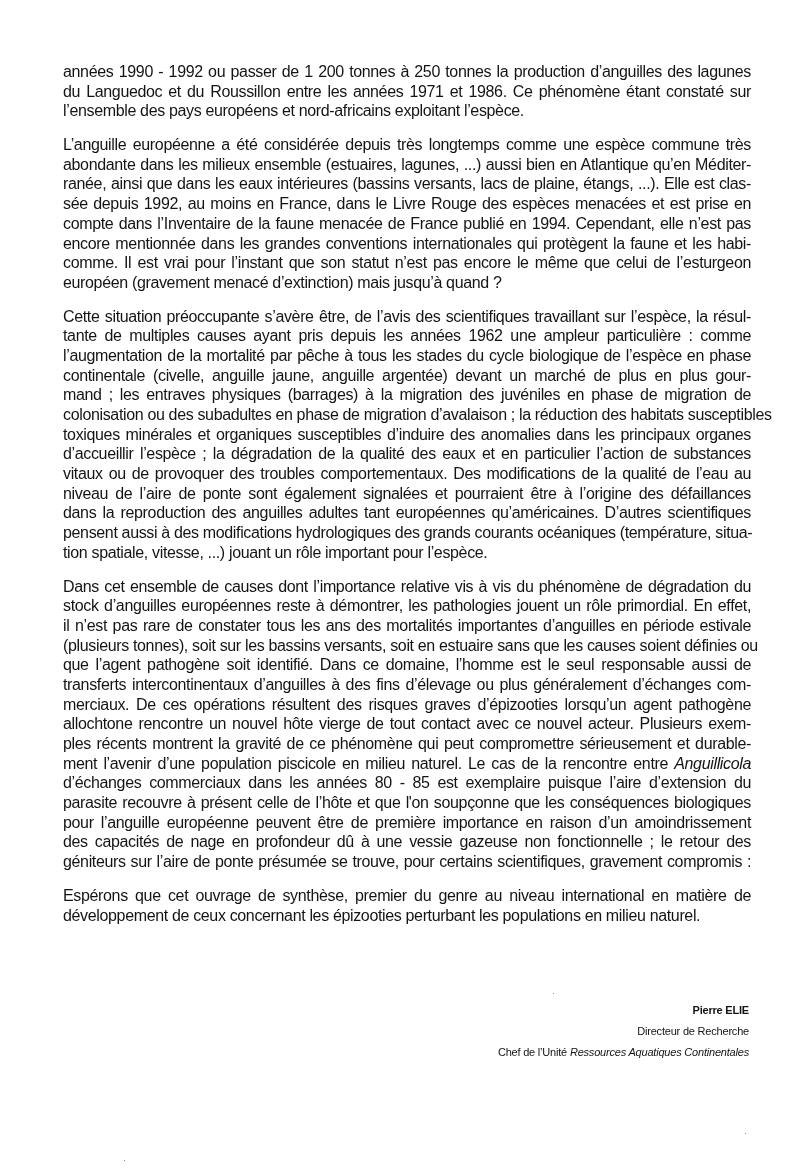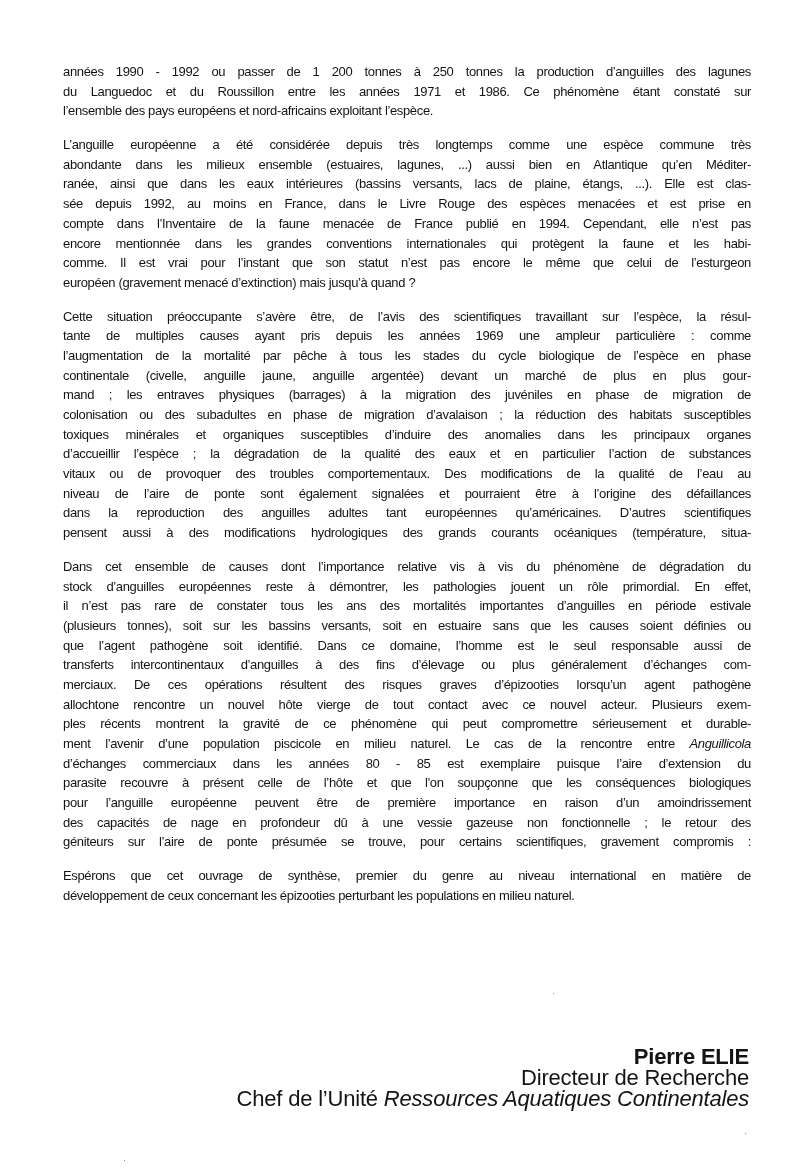--- a/index.html
+++ b/index.html
@@ -19,44 +19,43 @@
       position: absolute;
       left: 63px;
       top: 62px;
       width: 688px;
     }
     .para {
       margin: 0 0 14px 0;
     }
     .line {
       display: block;
-      font-size: 13px;
+      font-size: 16px;
       line-height: 19.7px;
       height: 19.7px;
       white-space: nowrap;
       letter-spacing: -0.35px;
       text-align: justify;
       text-align-last: justify;
       font-stretch: condensed;
     }
     .line.last {
       text-align-last: left;
     }
     .line em {
       font-style: italic;
     }
     .signature {
       position: absolute;
       right: 51px;
       top: 1000px;
       text-align: right;
-      font-size: 22px;
+      font-size: 11px;
       line-height: 21px;
       letter-spacing: -0.2px;
-      margin-top: 46px;
     }
     .signature .name {
       font-weight: bold;
       display: block;
     }
     .signature .role,
     .signature .unit {
       display: block;
     }
     .speck {
@@ -80,31 +79,32 @@
       <span class="line">abondante dans les milieux ensemble (estuaires, lagunes, ...) aussi bien en Atlantique qu’en Méditer-</span>
       <span class="line">ranée, ainsi que dans les eaux intérieures (bassins versants, lacs de plaine, étangs, ...). Elle est clas-</span>
       <span class="line">sée depuis 1992, au moins en France, dans le Livre Rouge des espèces menacées et est prise en</span>
       <span class="line">compte dans l’Inventaire de la faune menacée de France publié en 1994. Cependant, elle n’est pas</span>
       <span class="line">encore mentionnée dans les grandes conventions internationales qui protègent la faune et les habi-</span>
       <span class="line">comme. Il est vrai pour l’instant que son statut n’est pas encore le même que celui de l’esturgeon</span>
       <span class="line last">européen (gravement menacé d’extinction) mais jusqu’à quand ?</span>
     </p>
     <p class="para">
       <span class="line">Cette situation préoccupante s’avère être, de l’avis des scientifiques travaillant sur l’espèce, la résul-</span>
-      <span class="line">tante de multiples causes ayant pris depuis les années 1969 une ampleur particulière : comme</span>
+      <span class="line">tante de multiples causes ayant pris depuis les années 1962 une ampleur particulière : comme</span>
       <span class="line">l’augmentation de la mortalité par pêche à tous les stades du cycle biologique de l’espèce en phase</span>
       <span class="line">continentale (civelle, anguille jaune, anguille argentée) devant un marché de plus en plus gour-</span>
       <span class="line">mand ; les entraves physiques (barrages) à la migration des juvéniles en phase de migration de</span>
       <span class="line">colonisation ou des subadultes en phase de migration d’avalaison ; la réduction des habitats susceptibles</span>
       <span class="line">toxiques minérales et organiques susceptibles d’induire des anomalies dans les principaux organes</span>
       <span class="line">d’accueillir l’espèce ; la dégradation de la qualité des eaux et en particulier l’action de substances</span>
       <span class="line">vitaux ou de provoquer des troubles comportementaux. Des modifications de la qualité de l’eau au</span>
       <span class="line">niveau de l’aire de ponte sont également signalées et pourraient être à l’origine des défaillances</span>
       <span class="line">dans la reproduction des anguilles adultes tant européennes qu’américaines. D’autres scientifiques</span>
       <span class="line">pensent aussi à des modifications hydrologiques des grands courants océaniques (température, situa-</span>
+      <span class="line last">tion spatiale, vitesse, ...) jouant un rôle important pour l’espèce.</span>
     </p>
     <p class="para">
       <span class="line">Dans cet ensemble de causes dont l’importance relative vis à vis du phénomène de dégradation du</span>
       <span class="line">stock d’anguilles européennes reste à démontrer, les pathologies jouent un rôle primordial. En effet,</span>
       <span class="line">il n’est pas rare de constater tous les ans des mortalités importantes d’anguilles en période estivale</span>
       <span class="line">(plusieurs tonnes), soit sur les bassins versants, soit en estuaire sans que les causes soient définies ou</span>
       <span class="line">que l’agent pathogène soit identifié. Dans ce domaine, l’homme est le seul responsable aussi de</span>
       <span class="line">transferts intercontinentaux d’anguilles à des fins d’élevage ou plus généralement d’échanges com-</span>
       <span class="line">merciaux. De ces opérations résultent des risques graves d’épizooties lorsqu’un agent pathogène</span>
       <span class="line">allochtone rencontre un nouvel hôte vierge de tout contact avec ce nouvel acteur. Plusieurs exem-</span>

